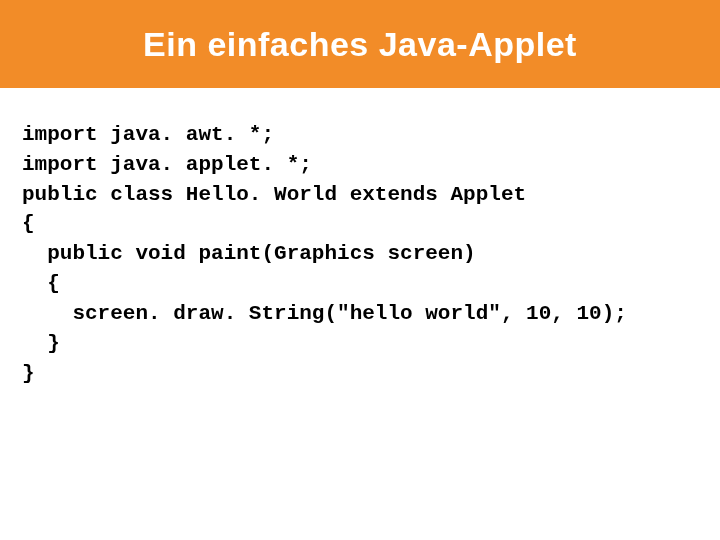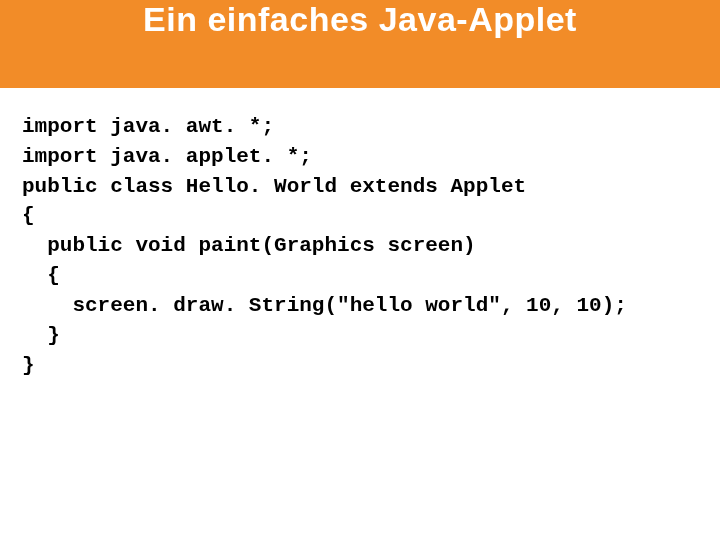--- a/index.html
+++ b/index.html
@@ -9,30 +9,31 @@
     height: 540px;
     background: #ffffff;
     font-family: Arial, Helvetica, sans-serif;
     overflow: hidden;
   }
   .header {
     background: #f28c28;
     height: 88px;
     width: 100%;
     display: flex;
+    align-items: center;
     justify-content: center;
   }
   .title {
     color: #ffffff;
     font-size: 34px;
     font-weight: bold;
     letter-spacing: 0.5px;
   }
   .code-block {
-    padding: 24px 22px;
+    padding: 32px 22px;
     font-family: "Courier New", Courier, monospace;
     font-size: 21px;
     line-height: 1.42;
     color: #000000;
     white-space: pre;
     font-weight: bold;
   }
 </style>
 </head>
 <body>

